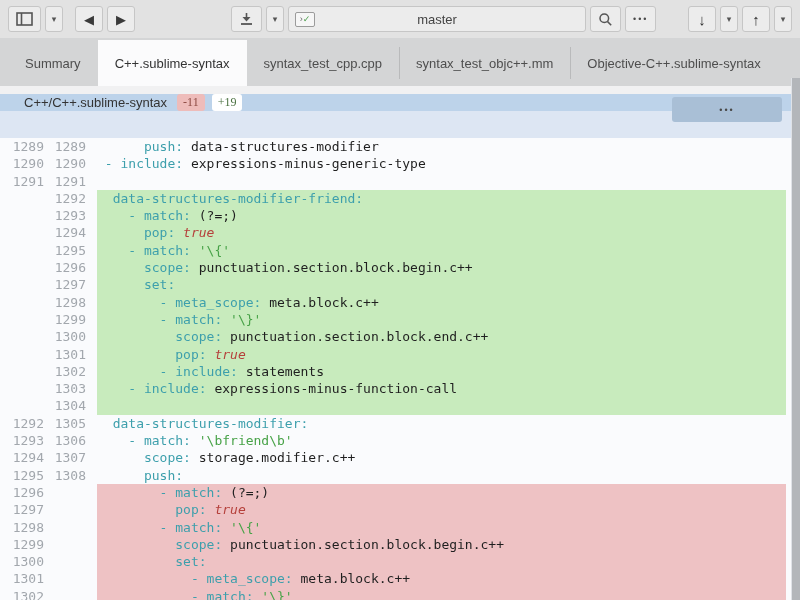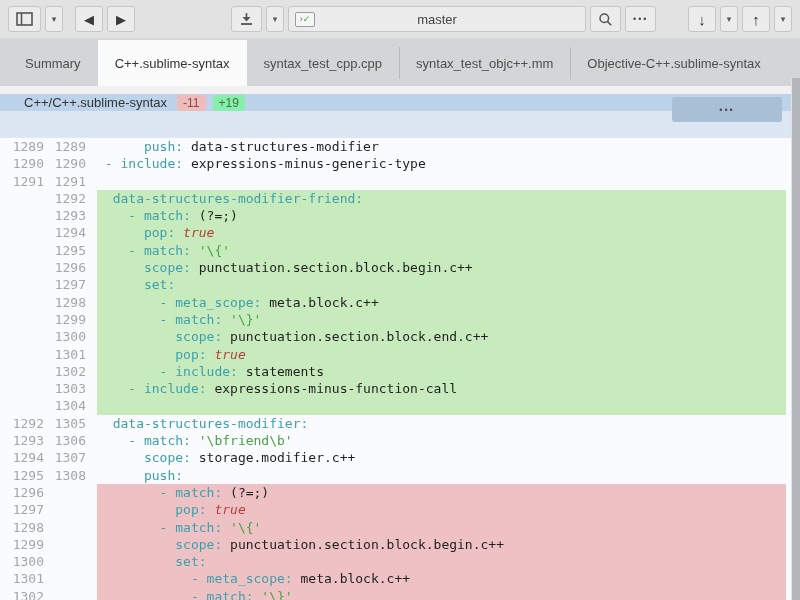--- a/index.html
+++ b/index.html
@@ -37,23 +37,23 @@
     width:1px; background:#b9babb; }
   .tab.active { background:#fbfbfc; color:#333; }
   .tab.active::before, .tab.active + .tab::before { display:none; }
 
   .strip { height:8px; background:#f1f1f2; }
 
   
   .file-header { height:17px; background:#bdd3ea; display:flex; align-items:center;
     padding:0 0 0 24px; position:relative; }
   .file-path { font-size:13px; color:#333; margin-right:10px; }
-  .badge { font-size:12px; border-radius:3px; padding:1px 6px; margin-right:7px; }
+  .badge { font-size:12px; border-radius:3px; padding:1px 6px; margin-right:7px;font-family:Liberation Serif, serif; }
   .badge.removed { background:#eebcba; color:#8d4a42; }
-  .badge.added { background:#86efac; color:#49703f; }
+  .badge.added { background:#ffffff; color:#49703f; }
   .hdr-more { position:absolute; right:18px; top:3px; width:110px; height:25px;
     background:#a9bfd6; border-radius:3px; display:flex; align-items:center;
     justify-content:center; color:#3a3a3a; }
 
   .gap-band { height:27px; background:#dde6f3; }
 
   
   .code { background:#fafbfd; font-family:"DejaVu Sans Mono", monospace; font-size:13px; }
   .row { display:flex; height:17.3px; line-height:17.3px; }
   .num { color:#a2a7ad; text-align:right; white-space:pre; }

